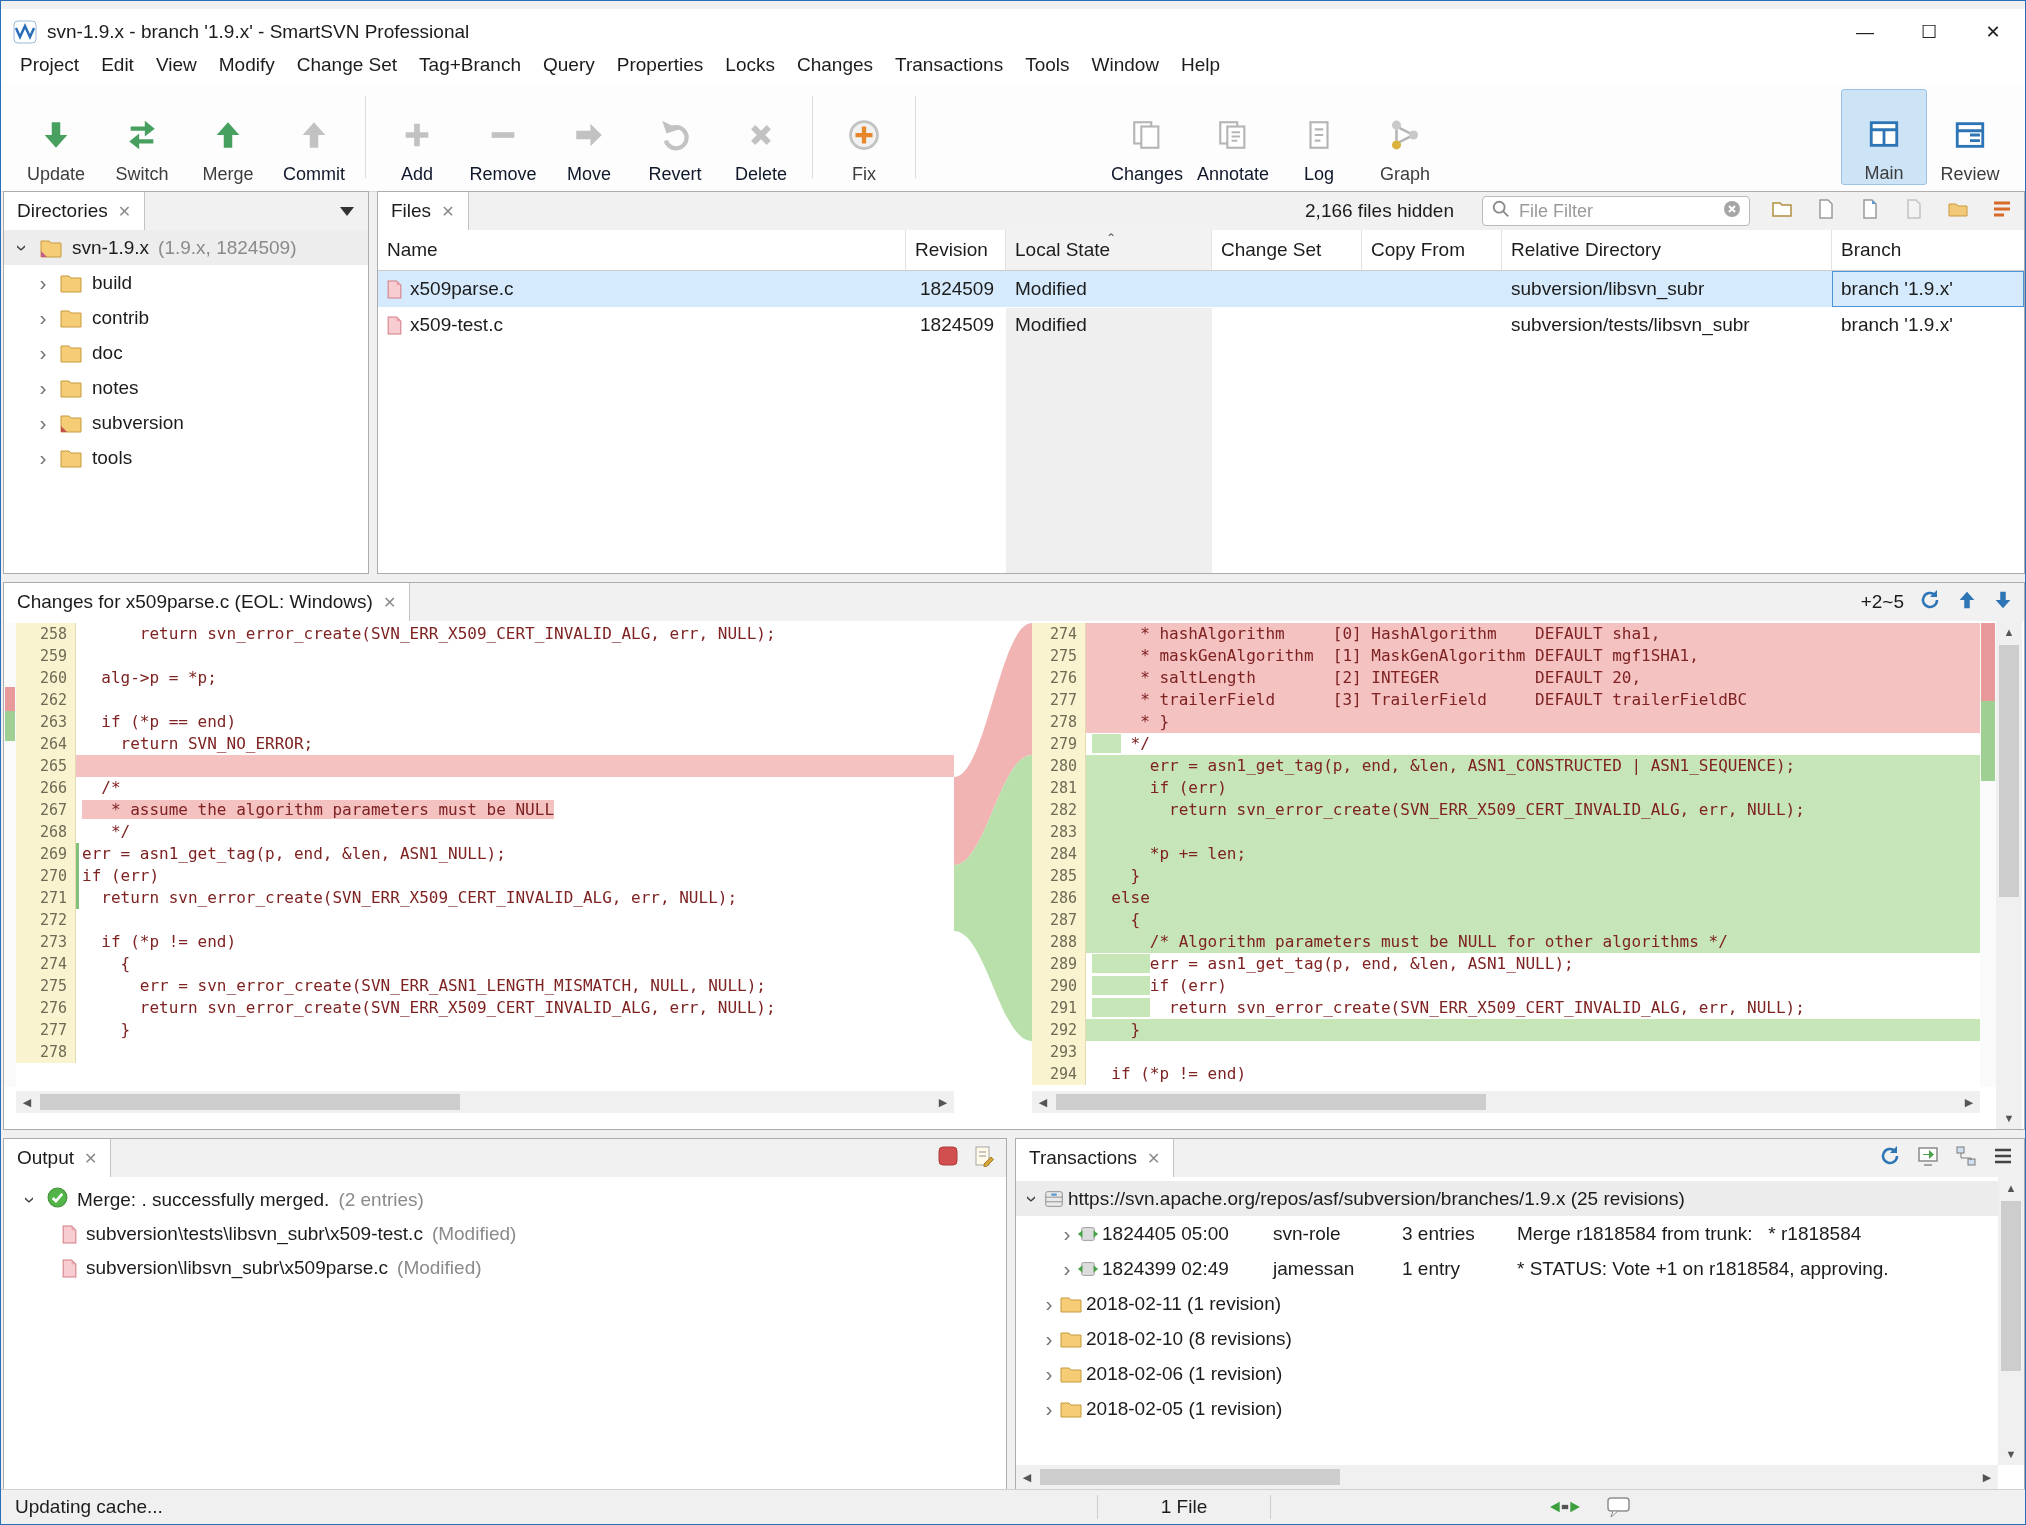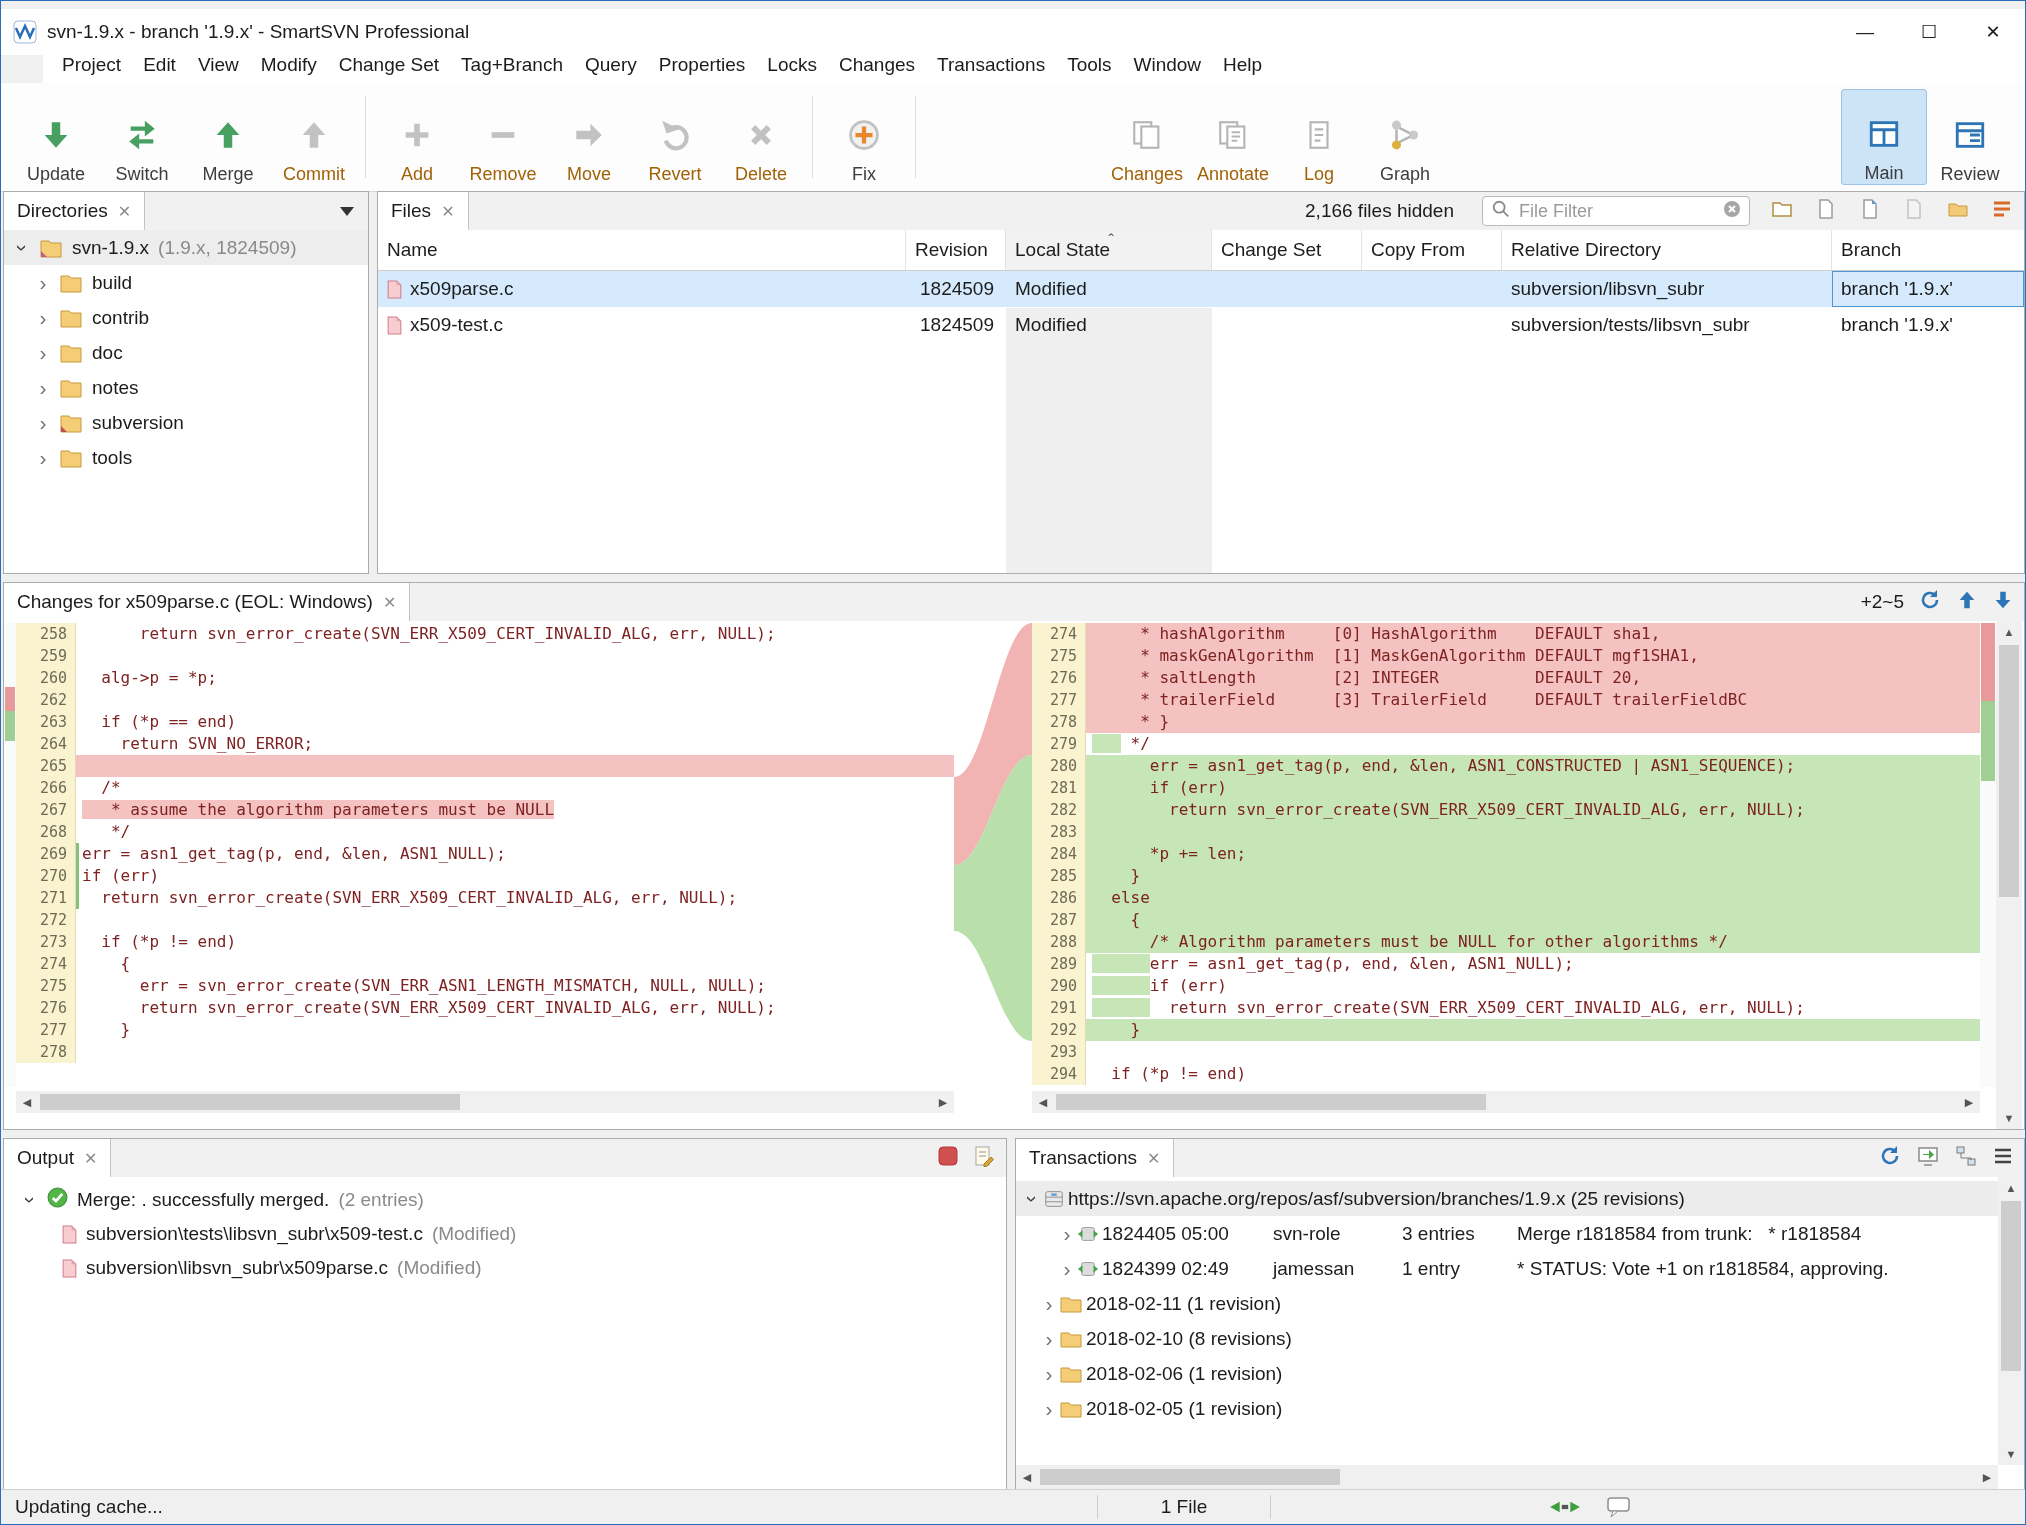--- a/index.html
+++ b/index.html
@@ -7,28 +7,28 @@
     width:2026px;height:1525px;position:relative;overflow:hidden;
     background:#f0f0f0;border:1px solid #2a6db8;box-sizing:border-box;
     font-family:"Liberation Sans",sans-serif;font-size:19px;color:#1c1c1c;
   }
   
   .titlebar{position:absolute;left:0;top:8px;right:0;height:46px;background:#fff;display:flex;align-items:center;}
   .app-icon{margin:0 10px 0 12px;display:flex;}
   .win-controls{margin-left:auto;display:flex;height:100%;}
   .win-btn{width:64px;display:flex;align-items:center;justify-content:center;font-size:18px;color:#222;}
   
-  .menubar{position:absolute;top:46px;left:0;right:0;height:36px;background:#fff;display:flex;align-items:center;padding-left:8px;margin-left:42px;}
+  .menubar{position:absolute;top:46px;left:0;right:0;height:36px;background:#fff;display:flex;align-items:center;padding-left:8px;}
   .menu-item{padding:0 11px;height:36px;line-height:36px;white-space:nowrap;}
   
   .toolbar{position:absolute;top:82px;left:0;right:0;height:108px;background:#fdfdfd;border-bottom:1px solid #d8d8d8;display:flex;align-items:center;padding:0 12px;}
   .tbtn{display:flex;flex-direction:column;align-items:center;justify-content:flex-end;gap:7px;min-width:86px;height:96px;padding:0 6px;box-sizing:border-box;}
   .tbtn svg{width:34px;height:34px;}
   .tlabel{font-size:18px;color:#3d3d3d;white-space:nowrap;}
-  .tbtn.dis .tlabel{color:#a16207;}
+  .tbtn.dis .tlabel{color:#0f172a;}
   .tsep{width:1px;height:82px;background:#dcdcdc;margin:0 8px;}
   .tbtn.active-view{background:#cde3f6;border:1px solid #9cc3e5;border-radius:3px;}
   .gap-changes{margin-left:180px;}
   .right-group{margin-left:auto;display:flex;}
   
   .panel{position:absolute;background:#fff;border:1px solid #acacac;box-sizing:border-box;}
   .phead{height:38px;background:#f1f1f1;border-bottom:1px solid #c3c3c3;display:flex;align-items:center;position:relative;}
   .tab{height:38px;display:flex;align-items:center;gap:10px;padding:0 13px;background:#fff;border-right:1px solid #c3c3c3;font-size:19px;box-sizing:border-box;white-space:nowrap;}
   .tab-close{color:#8b8b8b;font-size:16px;}
   .pbody{position:absolute;left:0;right:0;top:38px;bottom:0;background:#fff;overflow:hidden;}

